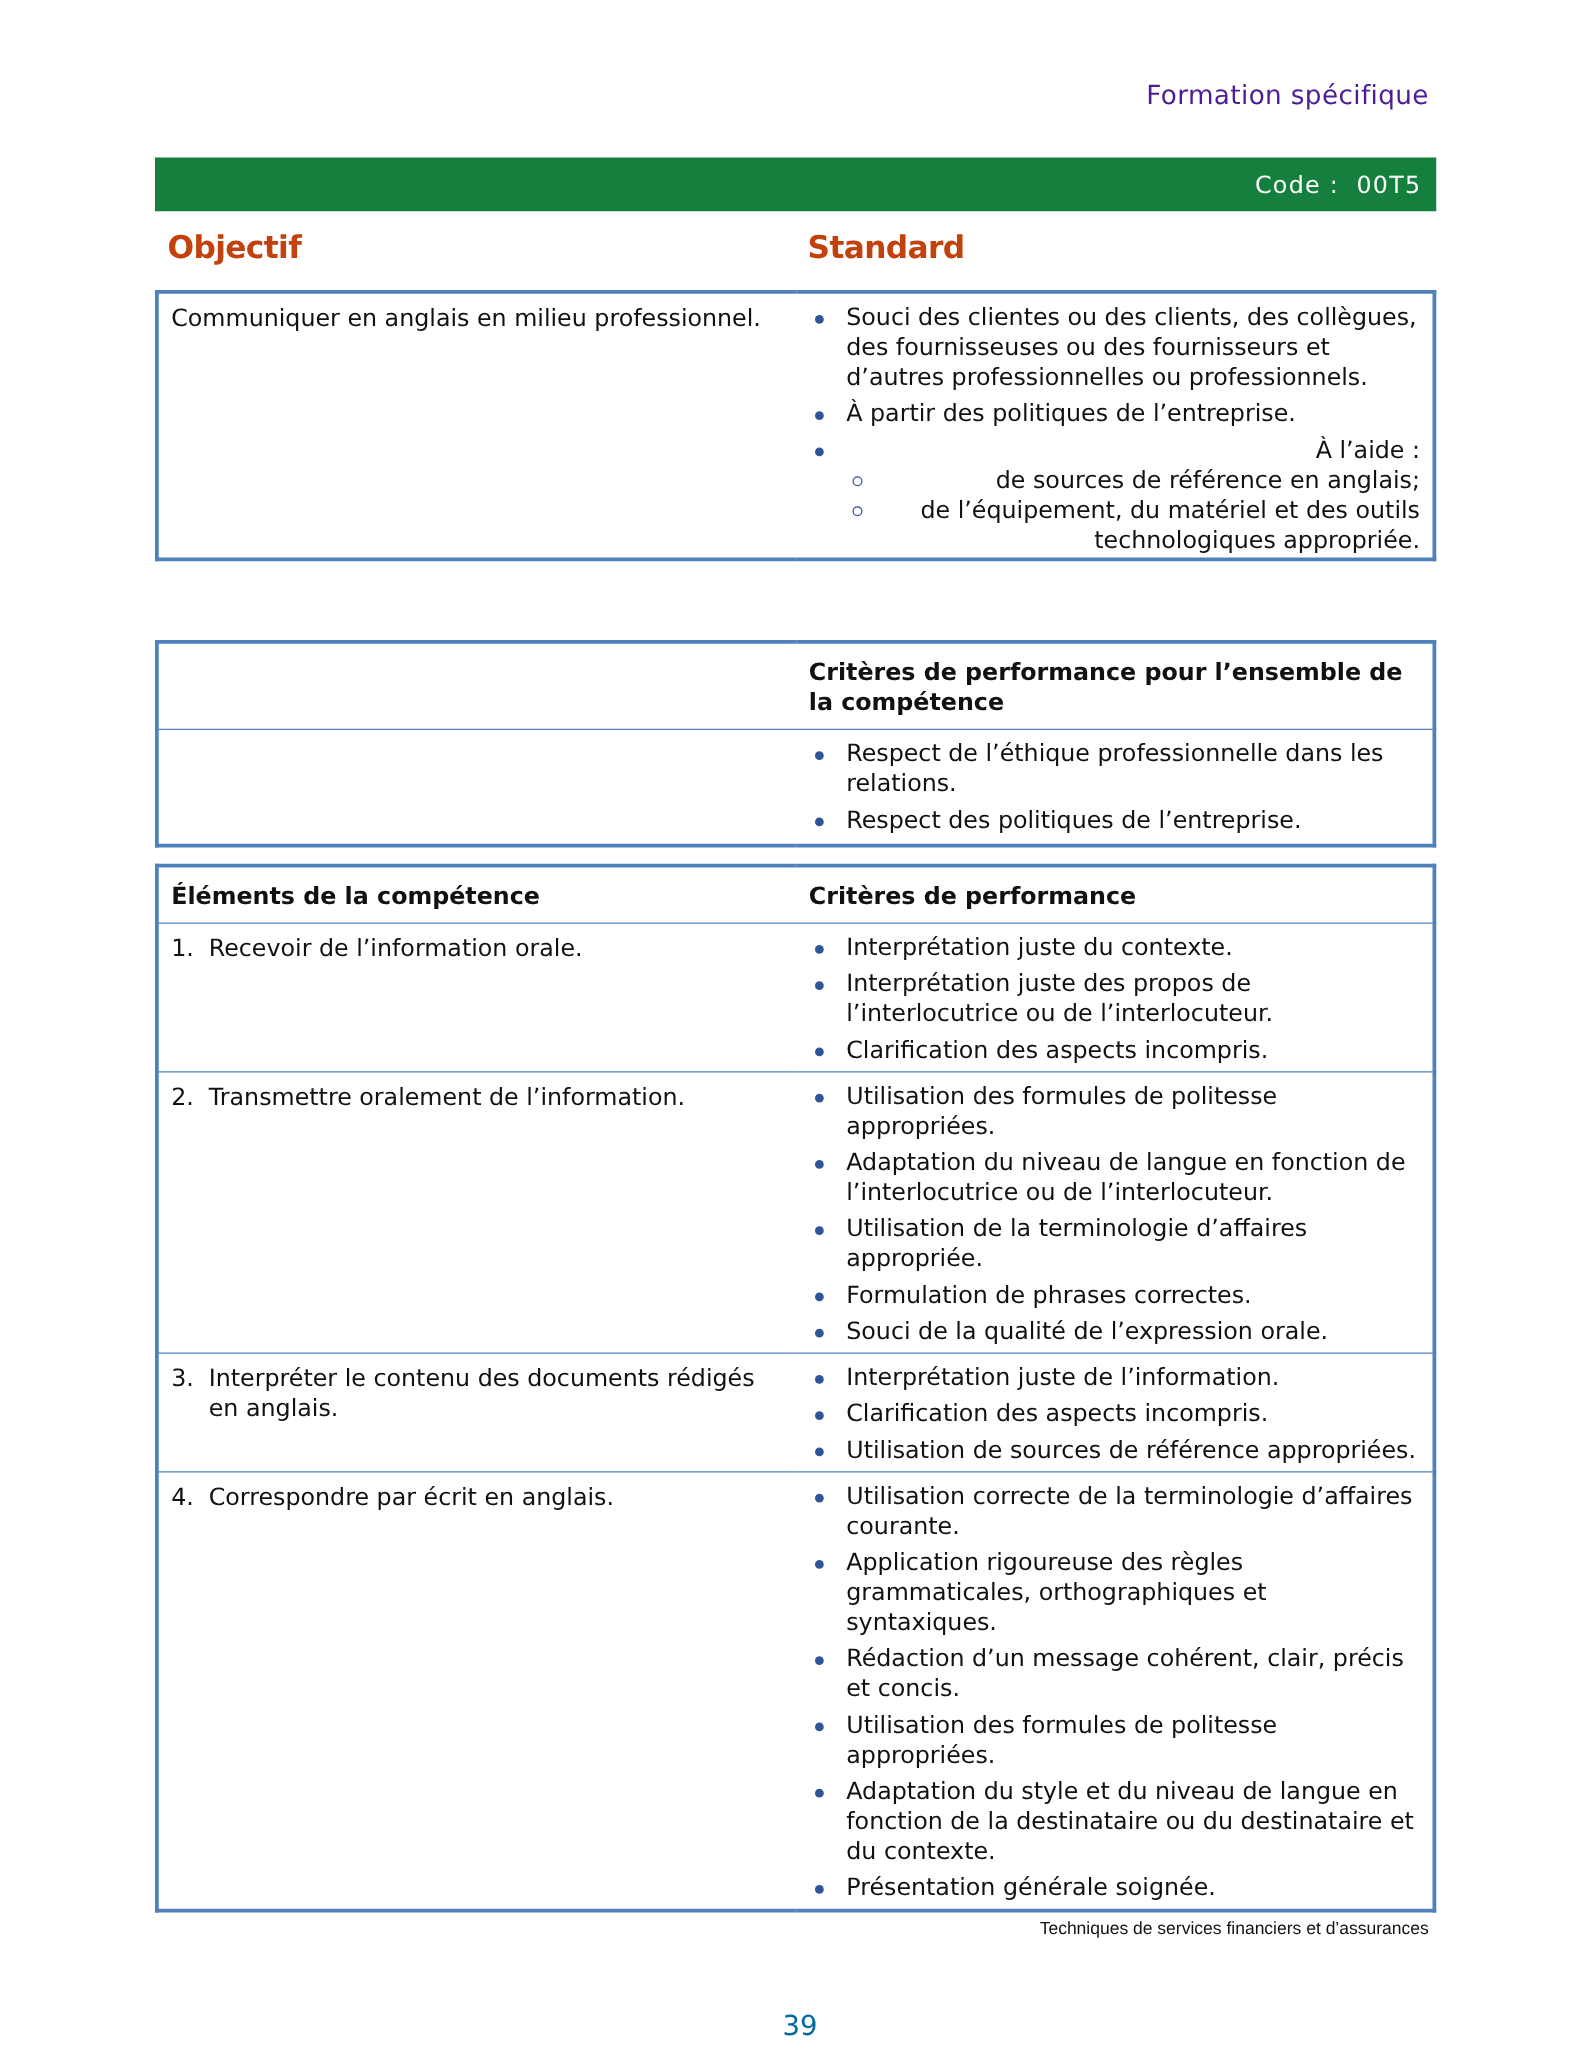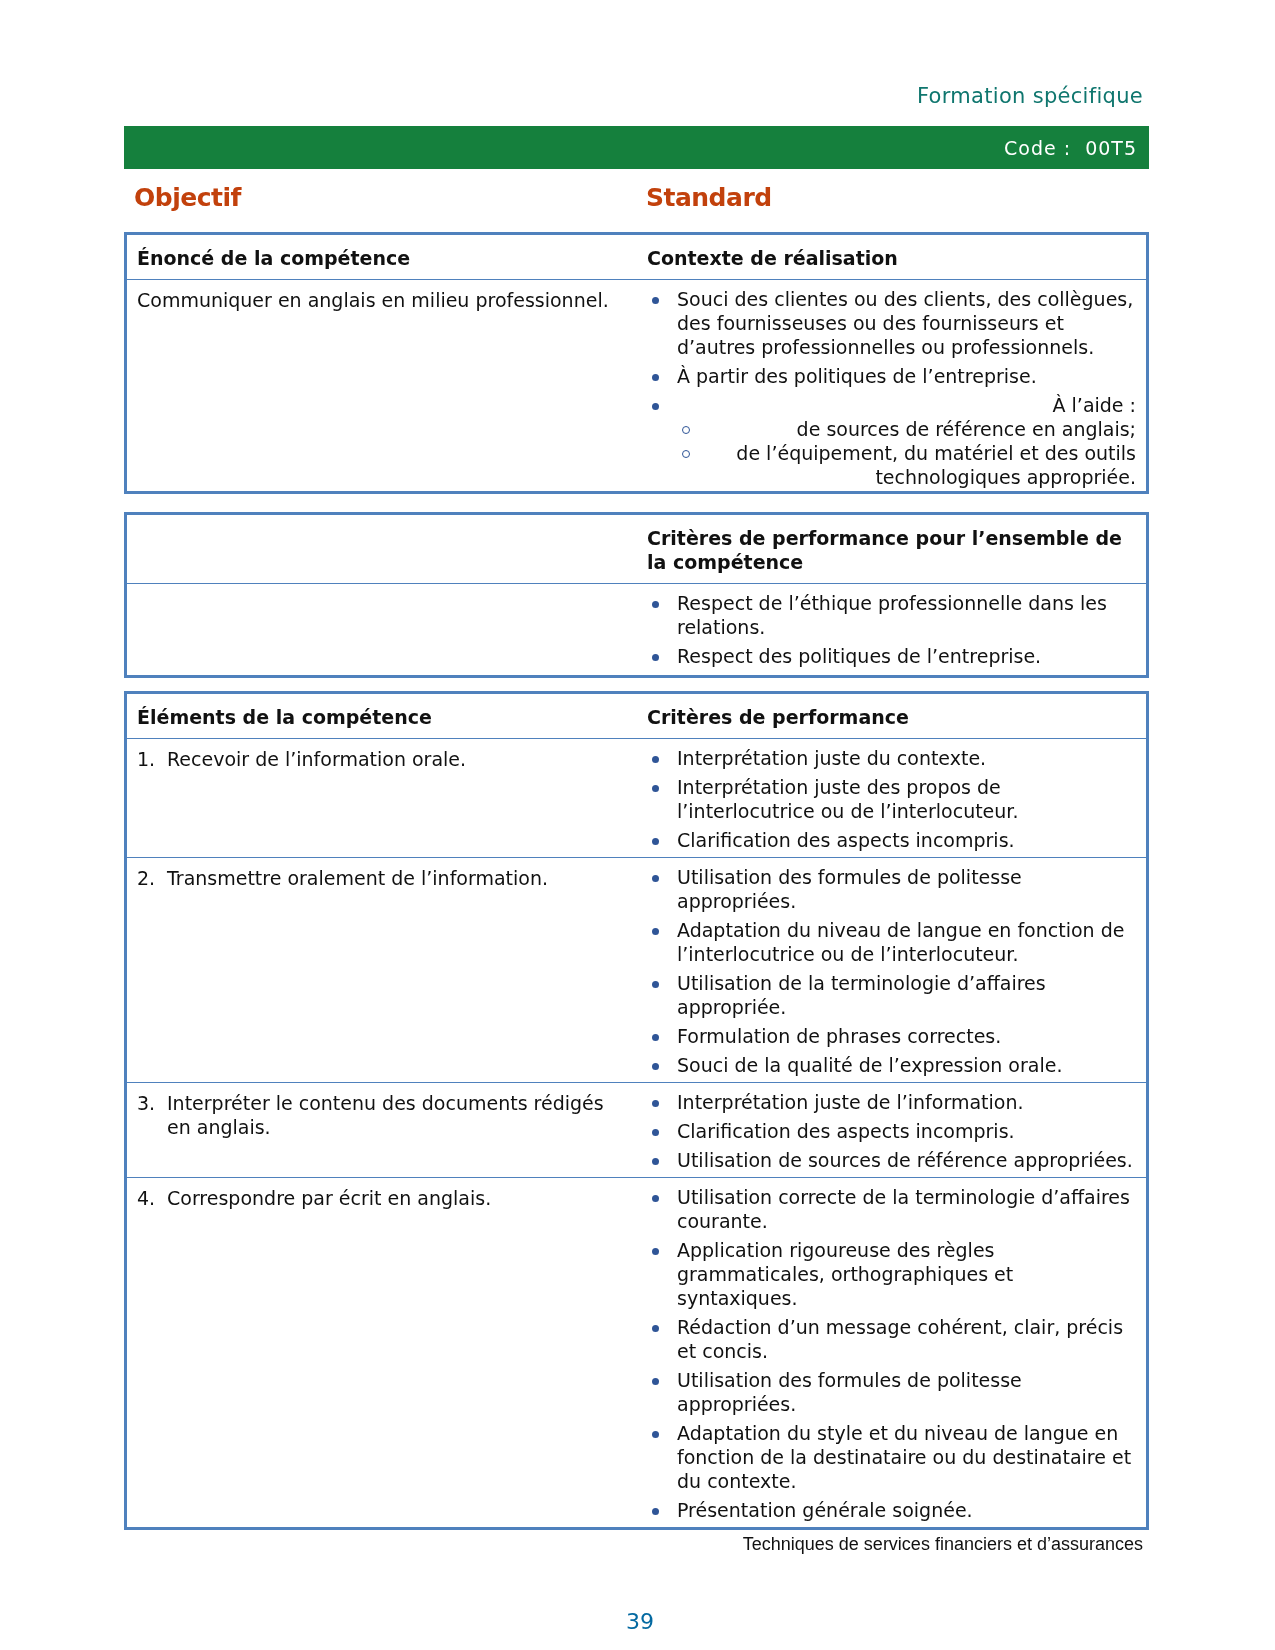--- a/index.html
+++ b/index.html
@@ -1,19 +1,19 @@
 <!DOCTYPE html>
 <html><head>
 <meta charset="utf-8">
 <style>
   html, body { margin: 0; padding: 0; background: #ffffff; }
   body { width: 1275px; height: 1650px; position: relative; overflow: hidden;
          font-family: "DejaVu Sans", sans-serif; color: #111; }
-  .header-label { position: absolute; top: 84px; right: 132px; font-size: 21px;
-         color: #0f766e; letter-spacing: 0.3px; font-family: "DejaVu Sans", sans-serif; }
+  .header-label { position: absolute; top: 64px; right: 132px; font-size: 21px;
+         color: #4c1d95; letter-spacing: 0.3px; font-family: "DejaVu Sans", sans-serif; }
   .code-bar { position: absolute; top: 126px; left: 124px; width: 1025px; height: 43px;
          background: #15803d; color: #ffffff; font-size: 19px; box-sizing: border-box;
          display: flex; align-items: center; justify-content: flex-end; padding-right: 12px;
          letter-spacing: 1px; }
   .code-bar .code-value { margin-left: 14px; }
   .col-titles { position: absolute; top: 183px; left: 124px; width: 1025px; display: flex; }
   .col-titles .t { font-weight: bold; color: #c2410c; font-size: 25px; letter-spacing: -0.5px; }
   .col-titles .t.left { width: 512px; padding-left: 10px; box-sizing: border-box; }
   .col-titles .t.right { padding-left: 10px; }
   table.comp { position: absolute; left: 124px; width: 1025px; border-collapse: collapse;
@@ -27,45 +27,41 @@
   ul.b > li { position: relative; padding-left: 30px; margin: 3px 0 5px 0; }
   ul.b > li > .dot { position: absolute; left: 5px; top: 10px; width: 7px; height: 7px;
          border-radius: 50%; background: #2f5597; }
   ul.sub { margin: 0; padding: 0; list-style: none; }
   ul.sub > li { position: relative; padding-left: 36px; margin: 0; }
   ul.sub > li > .circ { position: absolute; left: 5px; top: 9px; width: 6px; height: 6px;
          border-radius: 50%; border: 1.3px solid #2f5597; }
   .num { display: inline-block; width: 30px; }
   .numitem { position: relative; padding-left: 30px; }
   .numitem .num { position: absolute; left: 0; top: 0; }
-  .footer-title { position: absolute; top: 1534px; right: 132px; font-size: 18px;
+  .footer-title { position: absolute; top: 1534px; right: 132px; font-size: 14px;
          font-family: "Liberation Sans", sans-serif; color: #111; text-align: right; }
   .page-num { position: absolute; top: 1609px; left: 626px; font-size: 22px; color: #0369a1; }
 </style>
 </head>
 <body>
 
 <div class="header-label">Formation spécifique</div>
 
 <div class="code-bar">
   <span>Code :</span>
   <span class="code-value">00T5</span>
 </div>
 
 <div class="col-titles">
   <div class="t left">Objectif</div>
   <div class="t right">Standard</div>
 </div>
 
 <table class="comp" style="top:232px;">
   <tbody>
-      <tr class="head">
-    <td class="left">Énoncé de la compétence</td>
-    <td>Contexte de réalisation</td>
-  </tr>
   <tr>
     <td class="left" style="padding-top:8px;">Communiquer en anglais en milieu professionnel.</td>
     <td style="padding-top:4px;padding-bottom:2px;">
       <ul class="b">
         <li><span class="dot"></span><span>Souci des clientes ou des clients, des collègues, des fournisseuses ou des fournisseurs et d’autres professionnelles ou professionnels.</span></li>
         <li><span class="dot"></span><span>À partir des politiques de l’entreprise.</span></li>
         <li style="margin-bottom:0;text-align:right;"><span class="dot"></span><span>À l’aide :</span>
           <ul class="sub">
             <li><span class="circ"></span><span>de sources de référence en anglais;</span></li>
             <li><span class="circ"></span><span>de l’équipement, du matériel et des outils technologiques appropriée.</span></li>

